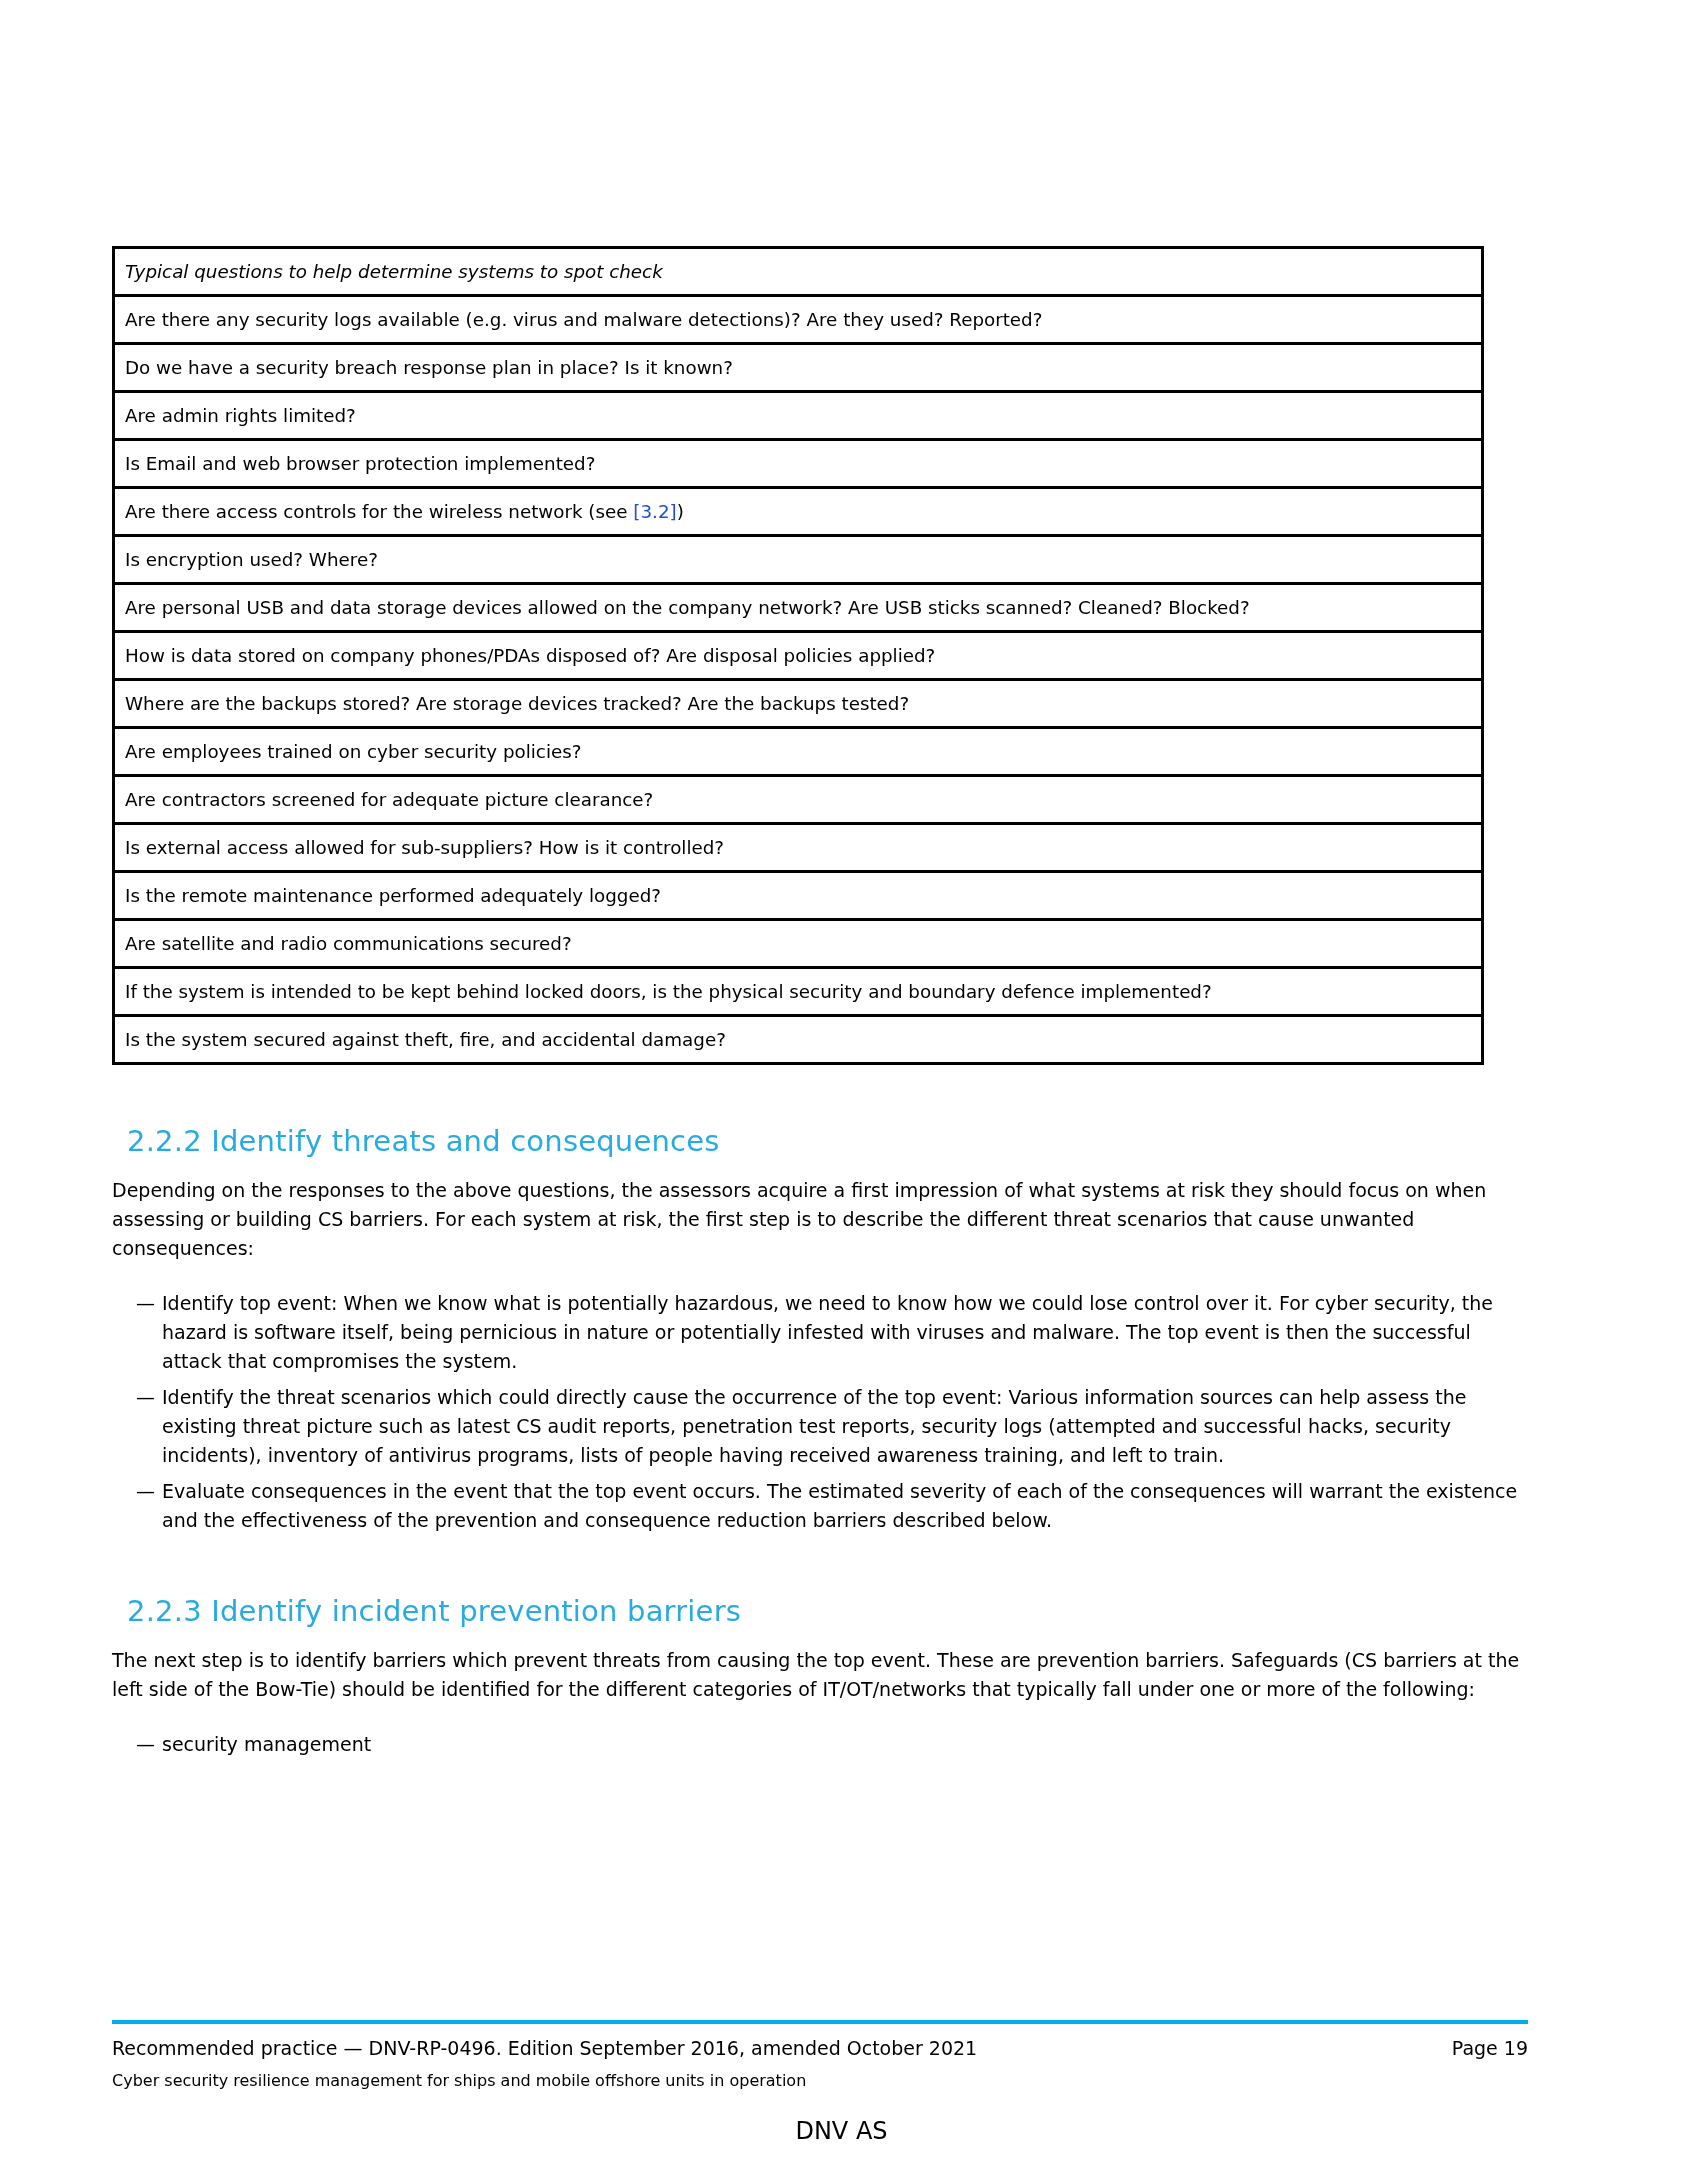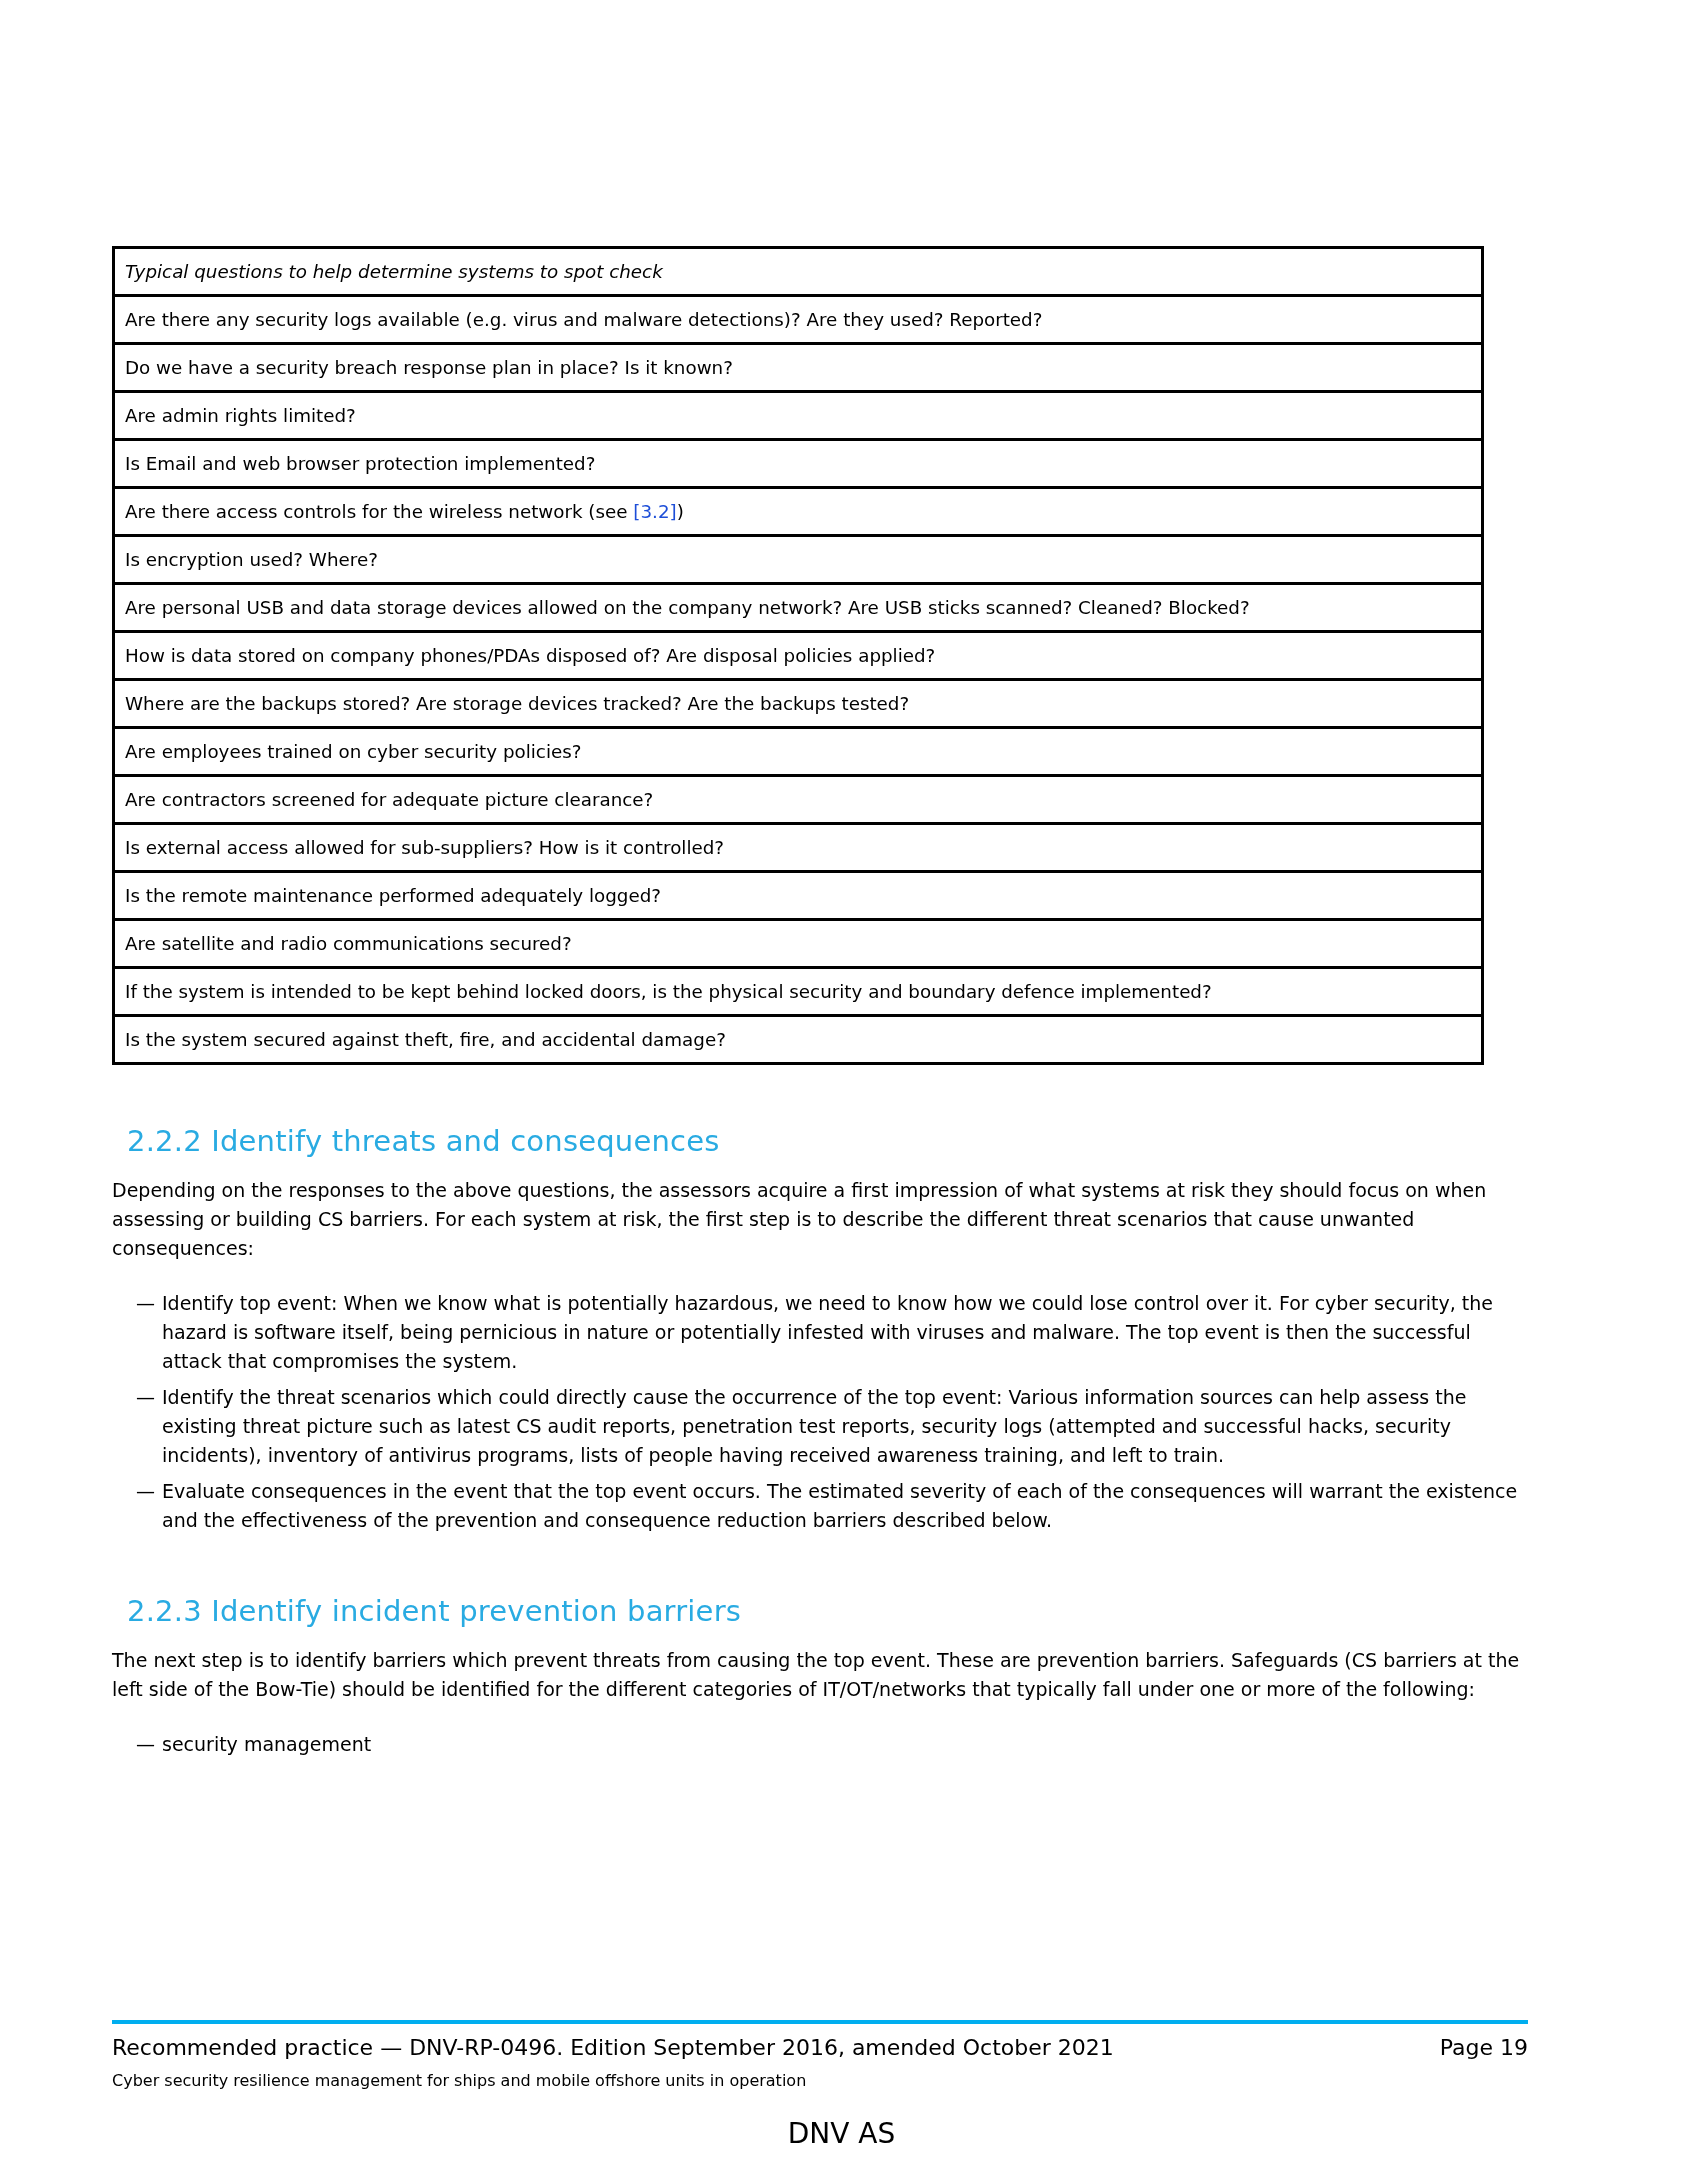--- a/index.html
+++ b/index.html
@@ -81,35 +81,35 @@
     width: 1416px;
   }
   .footer-rule {
     height: 4px;
     width: 100%;
     margin-bottom: 13px;
   }
   .footer-line1 {
     display: flex;
     justify-content: space-between;
-    font-size: 22px;
+    font-size: 19px;
     line-height: 22px;
     margin-bottom: 11px;
   }
   .footer-line2 {
     font-size: 16px;
     line-height: 22px;
   }
   .publisher {
     position: absolute;
     left: 0;
     top: 2117px;
     width: 1683px;
     text-align: center;
-    font-size: 28px;
+    font-size: 24px;
   }
 </style>
 </head>
 <body>
 
 <div class="content">
 
   <table class="questions">
     <thead>
       <tr>

